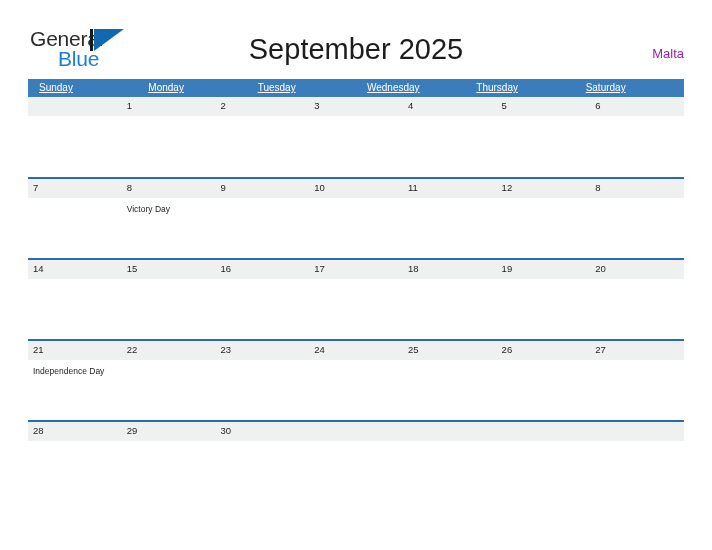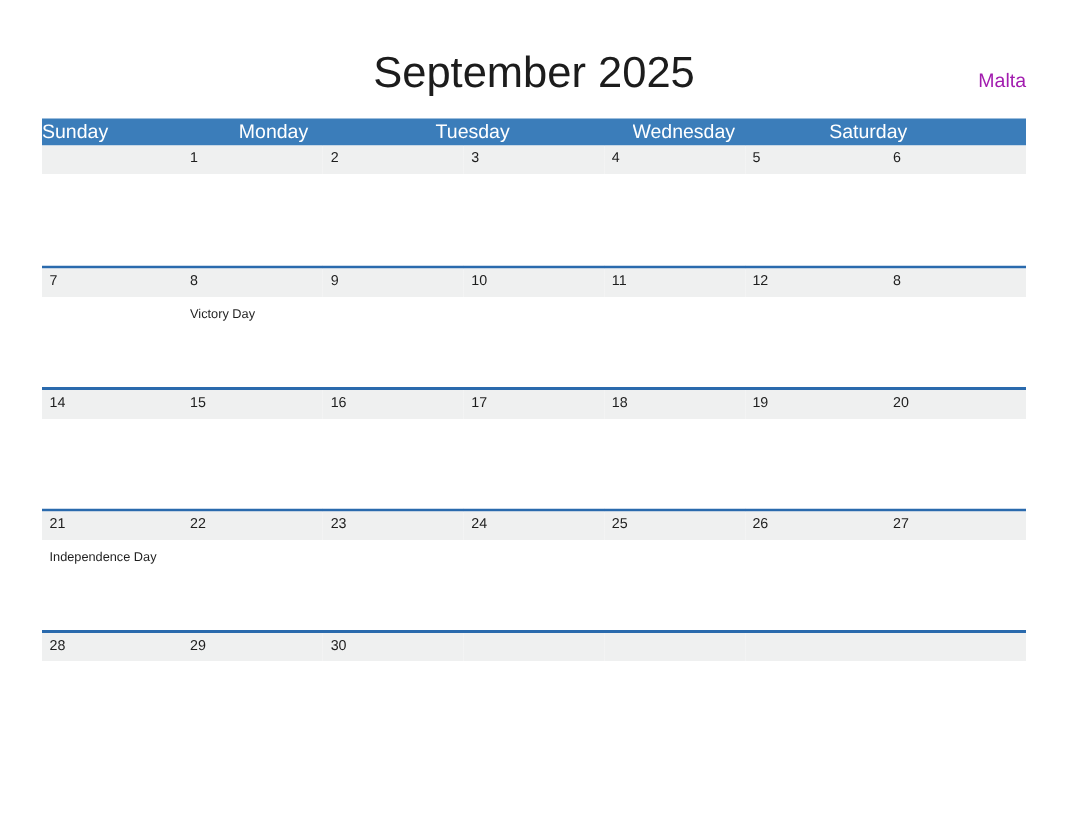--- a/index.html
+++ b/index.html
@@ -102,26 +102,27 @@
   }
 
   .weekday-row {
     display: flex;
     background: #3b7dba;
     height: 18px;
   }
   .weekday-cell {
     flex: 1 1 0;
     color: #ffffff;
-    font-size: 13px;
+    font-size: 10px;
     line-height: 18px;
-    padding-left: 0;
+    padding-left: 11px;
     box-sizing: border-box;
     white-space: nowrap;
     overflow: hidden;
+    text-decoration: underline;
   }
 
   .week-row {
     display: flex;
     height: 81px;
     border-top: 2px solid #2a6aad;
     box-sizing: border-box;
   }
   .week-row.first {
     border-top: none;
@@ -163,34 +164,41 @@
     white-space: nowrap;
   }
 </style>
 </head>
 <body>
 
 <div class="page">
 
   <div class="header">
 
+    <div class="logo">
+      <span class="logo-general">General</span>
+      <span class="logo-bar"></span>
+      <span class="logo-tri"></span>
+      <span class="logo-blue">Blue</span>
+    </div>
 
     <div class="title">September 2025</div>
 
     <div class="locale">Malta</div>
 
   </div>
 
   <div class="calendar">
 
     <div class="weekday-row">
       <div class="weekday-cell">Sunday</div>
       <div class="weekday-cell">Monday</div>
       <div class="weekday-cell">Tuesday</div>
       <div class="weekday-cell">Wednesday</div>
+      <div class="weekday-cell">Thursday</div>
       <div class="weekday-cell">Saturday</div>
     </div>
 
     <div class="week-row first">
       <div class="day-cell empty">
         <div class="day-number"></div>
       </div>
       <div class="day-cell">
         <div class="day-number">1</div>
       </div>

